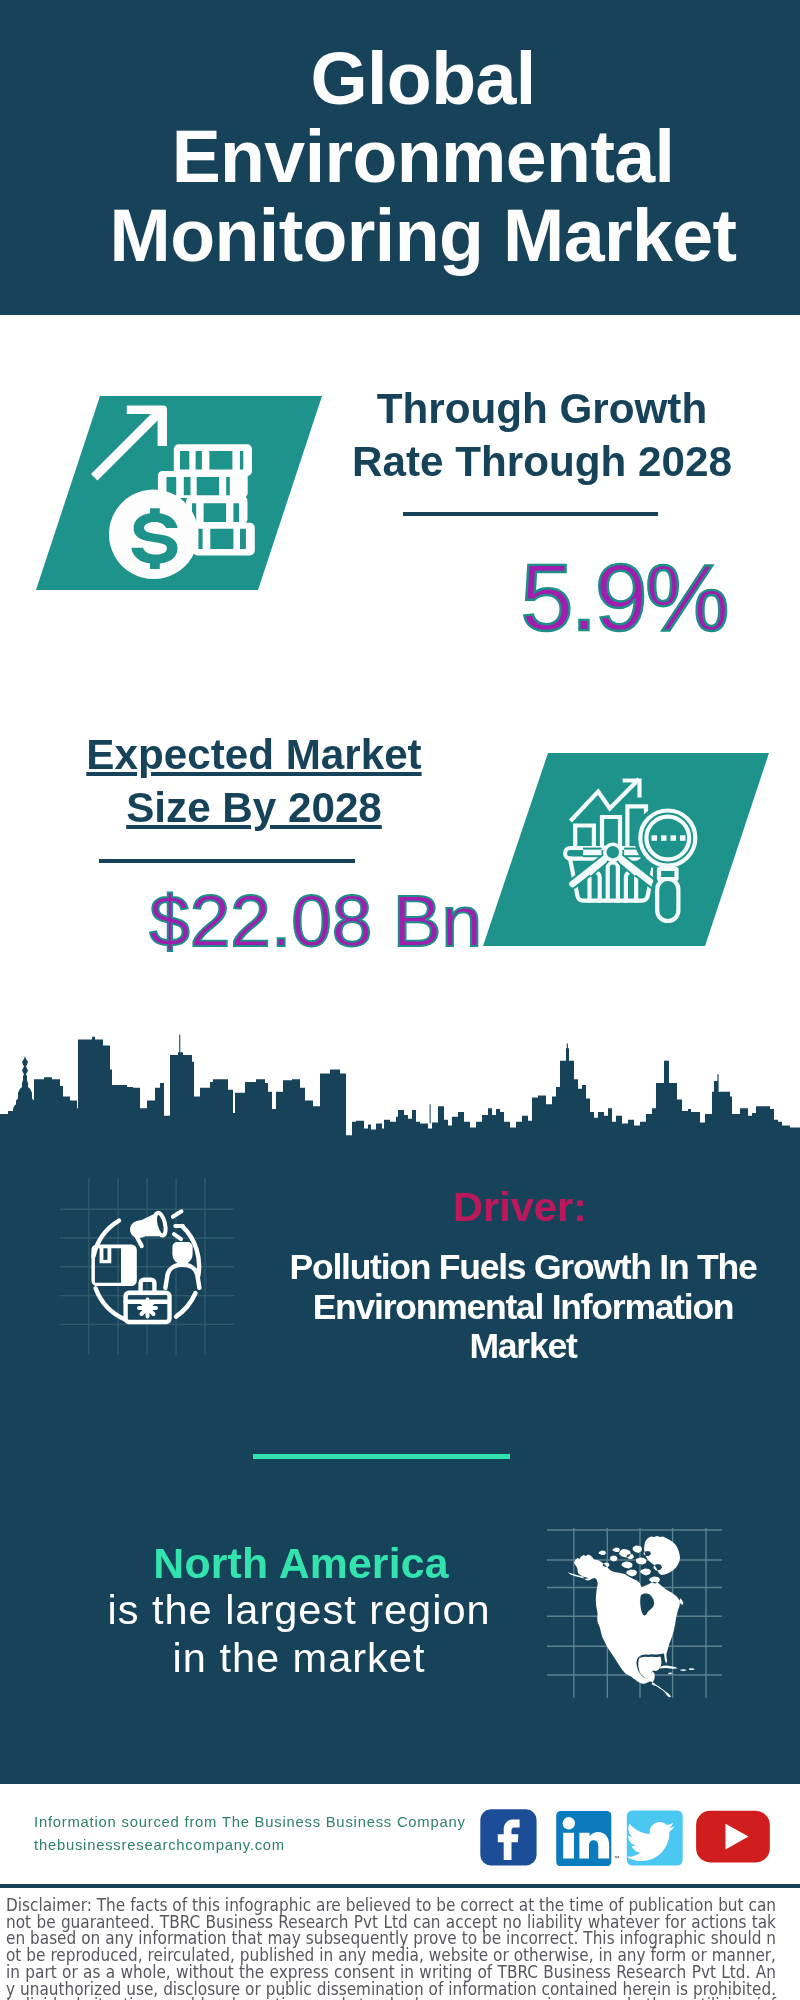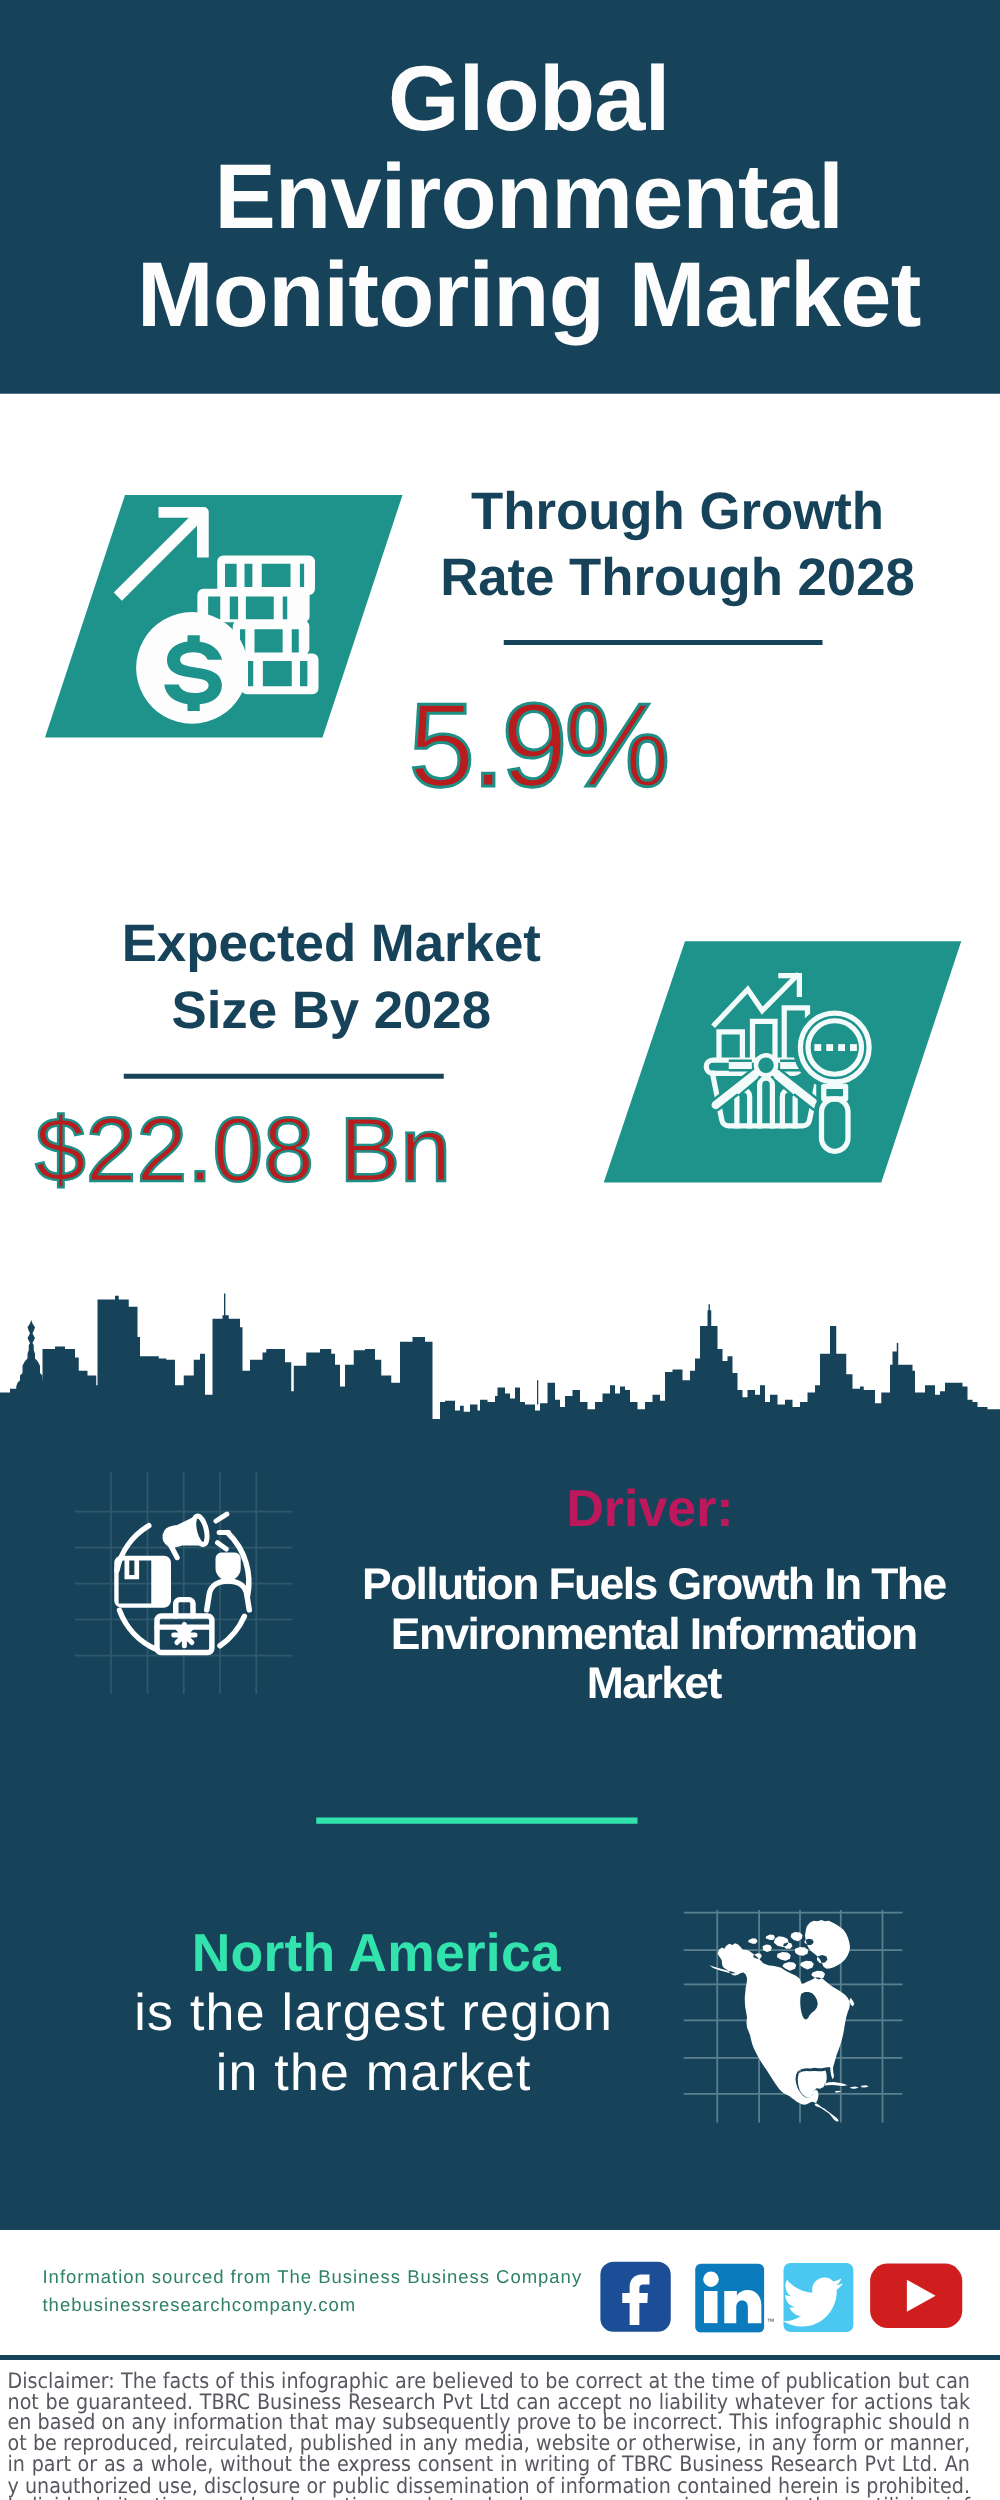--- a/index.html
+++ b/index.html
@@ -8,21 +8,21 @@
        -webkit-font-smoothing:antialiased;}
   #page{position:relative;width:800px;height:2000px;background:#fff;overflow:hidden;}
 
   
   .header{position:absolute;left:0;top:0;width:800px;height:315px;background:#17435a;}
   .header-title{position:absolute;left:0;top:40px;width:800px;text-align:center;
       color:#fdfdfd;font-weight:bold;font-size:73.5px;line-height:78.4px;letter-spacing:-0.6px;padding-left:23px;}
 
   
   .plabel{position:absolute;color:#17435a;font-weight:bold;font-size:42.2px;line-height:53px;text-align:center;}
-  .pvalue{position:absolute;color:#b91c1c;font-size:73px;line-height:73px;text-align:left;font-weight:400;
+  .pvalue{position:absolute;color:#a21caf;font-size:73px;line-height:73px;text-align:right;font-weight:400;
       -webkit-text-stroke:1.9px #1d8f87;}
   .prule{position:absolute;background:#17435a;height:4px;}
 
   
   .darkbody{position:absolute;left:0;top:1139px;width:800px;height:645px;background:#17435a;}
   .skyline{position:absolute;left:0;top:1000px;width:800px;height:140px;}
 
   .driver-h{position:absolute;color:#be185d;font-weight:bold;font-size:41.5px;line-height:41.5px;}
   .driver-t{position:absolute;color:#ffffff;font-weight:bold;font-size:35.6px;line-height:39.5px;text-align:center;white-space:nowrap;letter-spacing:-1.28px;}
   .greenrule{position:absolute;background:#33e3ad;height:5px;}
@@ -140,21 +140,21 @@
       </g>
     </g>
     <g fill="#f2fbfa">
       <rect x="651.5" y="835.3" width="5.5" height="5.5"></rect>
       <rect x="661" y="835.3" width="5.5" height="5.5"></rect>
       <rect x="670.5" y="835.3" width="5.5" height="5.5"></rect>
       <rect x="680" y="835.3" width="5.5" height="5.5"></rect>
     </g>
   </svg>
 
-  <div class="plabel" style="left:65px;top:728px;width:400px;">
+  <div class="plabel" style="left:54px;top:728px;width:400px;text-decoration:underline;">
     <div>Expected Market</div>
     <div>Size By 2028</div>
   </div>
   <div class="prule" style="left:99px;top:859px;width:256px;"></div>
   <div class="pvalue" style="left:28px;top:884px;width:454px;">$22.08 Bn</div>
 
   <svg class="skyline" viewBox="0 0 800 145" width="800" height="145" style="position:absolute;left:0;top:1000px;" preserveAspectRatio="none">
     <g transform="translate(0,-1000)" fill="#17435a">
       <path d="M0,1145 L0,1118 L8,1118 L8,1115 L13,1115 L32,1113 L34,1113 L34,1082 L44,1082 L44,1080 L52,1080 L52,1082 L60,1082 L60,1089 L63,1089 L63,1100 L70,1100 L70,1104 L77,1104 L77,1112 L78,1112 L78,1041 L92,1041 L92,1038 L95,1038 L95,1041 L103,1041 L103,1047 L110,1047 L110,1072 L112,1072 L112,1088 L127,1088 L127,1090 L133,1090 L133,1091 L140,1091 L140,1112 L147,1112 L147,1104 L155,1104 L155,1091 L160,1091 L160,1086 L164,1086 L164,1120 L170,1120 L170,1057 L178,1057 L178,1054 L183,1054 L183,1057 L192,1057 L192,1064 L194,1064 L194,1100 L200,1100 L200,1091 L210,1091 L210,1085 L213,1085 L213,1082 L228,1082 L228,1093 L233,1093 L233,1117 L235,1117 L235,1096 L245,1096 L245,1085 L256,1085 L256,1082 L265,1082 L265,1086 L268,1086 L268,1095 L272,1095 L272,1113 L276,1113 L276,1095 L283,1095 L283,1083 L292,1083 L292,1082 L300,1082 L300,1091 L305,1091 L305,1104 L313,1104 L313,1110 L320,1110 L320,1076 L330,1076 L330,1072 L340,1072 L340,1076 L346,1076 L346,1140 L352,1140 L352,1126 L356,1126 L356,1125 L364,1125 L364,1133 L368,1133 L368,1129 L371,1129 L371,1134 L376,1134 L376,1128 L382,1128 L382,1133 L384,1133 L384,1124 L390,1124 L390,1126 L396,1126 L396,1121 L398,1121 L398,1114 L404,1114 L404,1119 L408,1119 L408,1123 L412,1123 L412,1114 L416,1114 L416,1126 L420,1126 L420,1128 L428,1128 L428,1133 L432,1133 L432,1127 L438,1127 L438,1110 L444,1110 L444,1124 L448,1124 L448,1130 L452,1130 L452,1121 L458,1121 L458,1116 L464,1116 L464,1126 L470,1126 L470,1132 L476,1132 L476,1126 L482,1126 L482,1119 L488,1119 L488,1112 L492,1112 L492,1119 L496,1119 L496,1113 L500,1113 L500,1116 L504,1116 L504,1126 L510,1126 L510,1132 L516,1132 L516,1126 L522,1126 L522,1120 L528,1120 L528,1125 L532,1125 L532,1101 L538,1101 L538,1099 L546,1099 L546,1108 L552,1108 L552,1100 L556,1100 L556,1090 L560,1090 L560,1063 L566,1063 L566,1050 L569,1050 L569,1063 L574,1063 L574,1082 L578,1082 L578,1092 L582,1092 L582,1088 L586,1088 L586,1102 L590,1102 L590,1116 L594,1116 L594,1122 L598,1122 L598,1116 L604,1116 L604,1120 L608,1120 L608,1112 L612,1112 L612,1126 L616,1126 L616,1120 L622,1120 L622,1128 L628,1128 L628,1124 L634,1124 L634,1130 L640,1130 L640,1126 L646,1126 L646,1118 L652,1118 L652,1112 L656,1112 L656,1086 L664,1086 L664,1063 L669,1063 L669,1086 L677,1086 L677,1103 L682,1103 L682,1115 L688,1115 L688,1113 L691,1113 L691,1116 L700,1116 L700,1127 L705,1127 L705,1118 L712,1118 L712,1095 L714,1095 L714,1084 L718,1084 L718,1095 L730,1095 L730,1100 L732,1100 L732,1118 L740,1118 L740,1112 L748,1112 L748,1120 L752,1120 L752,1117 L756,1117 L756,1110 L770,1110 L770,1113 L774,1113 L774,1124 L778,1124 L778,1126 L782,1126 L782,1130 L790,1130 L790,1132 L800,1132 L800,1145 Z"></path>
 

